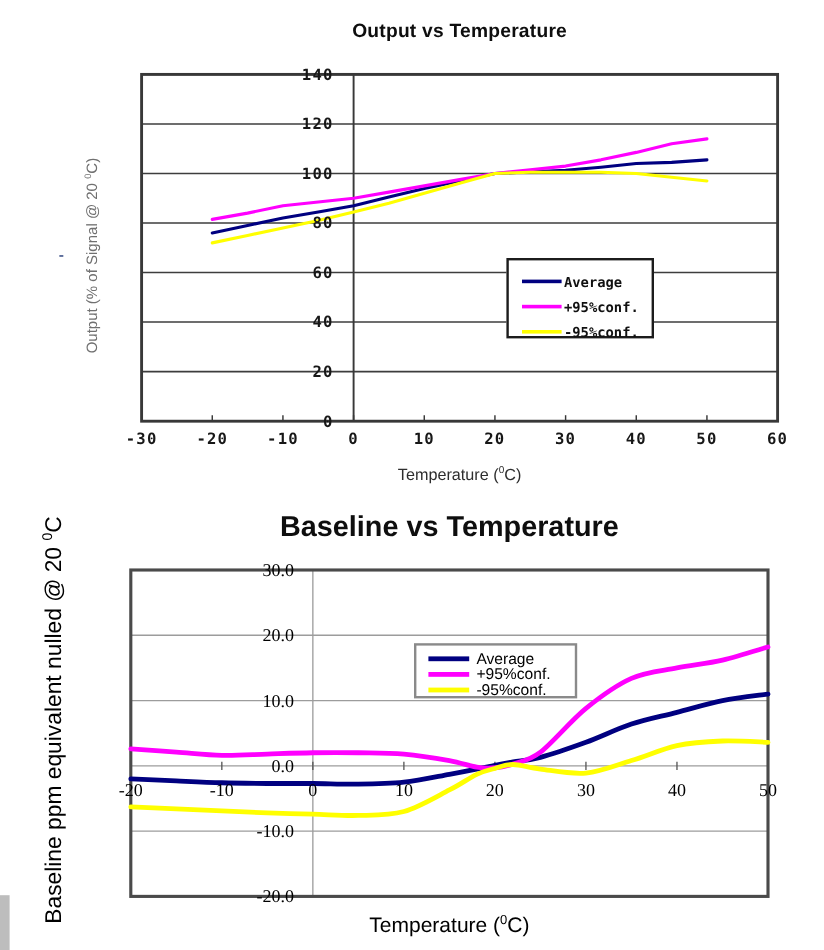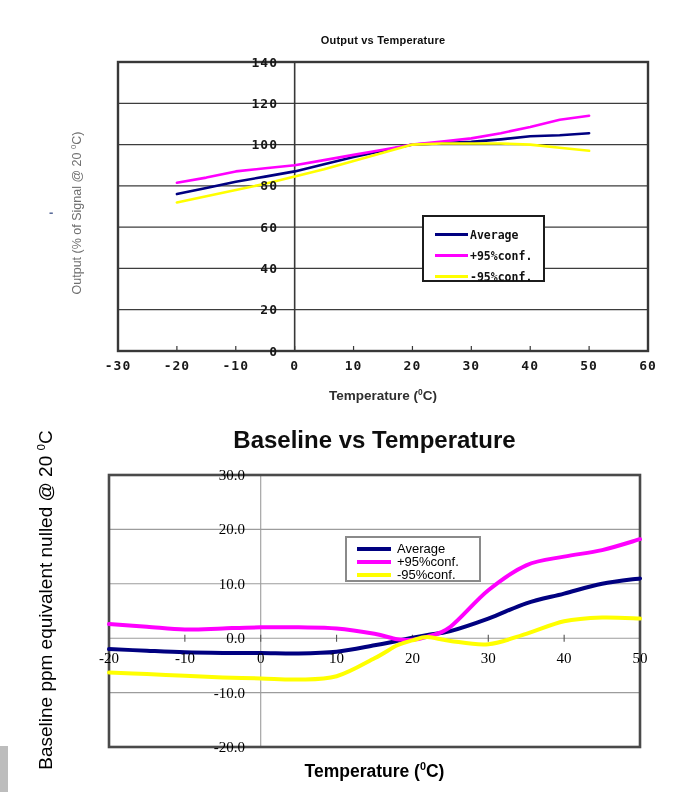--- a/index.html
+++ b/index.html
@@ -1,23 +1,23 @@
 <!DOCTYPE html>
 <html><head>
 <meta charset="utf-8">
 <style>
   html,body{margin:0;padding:0;background:#ffffff;}
   body{width:687px;height:792px;position:relative;overflow:hidden;
        font-family:"Liberation Sans", sans-serif;}
   svg{position:absolute;inset:0;}
   .abs{position:absolute;}
   .title{font-weight:bold;color:#0e0e0e;text-align:center;}
-  .c1-title{left:118px;top:18px;width:530px;font-size:11px;letter-spacing:.2px;margin-top:16px;}
+  .c1-title{left:118px;top:18px;width:530px;font-size:16px;letter-spacing:.2px;}
   .c2-title{left:109px;top:426px;width:531px;font-size:24px;}
-  .xlabel{text-align:center;color:#222;font-weight:bold;}
+  .xlabel{text-align:center;color:#222;}
   .c1-xlabel{left:118px;top:388px;width:530px;font-size:13.5px;color:#2e2e2e;}
   .c2-xlabel{left:109px;top:761px;width:531px;font-size:17.5px;color:#000;}
   .vlabel{white-space:nowrap;transform:translate(-50%,-50%) rotate(-90deg);}
   .c1-ylabel{left:77px;top:213px;font-size:12.5px;color:#707070;}
   .c2-ylabel{left:46px;top:600px;font-size:19px;color:#000;}
   sup{font-size:62%;vertical-align:super;line-height:0;}
   .stray{left:49px;top:205px;font-size:13px;color:#5a6b9a;font-weight:bold;}
   .artifact{left:0;top:746px;width:8px;height:46px;background:#bdbdbd;}
 
   text.c1-tick{font-family:"DejaVu Sans Mono", monospace;font-weight:bold;

